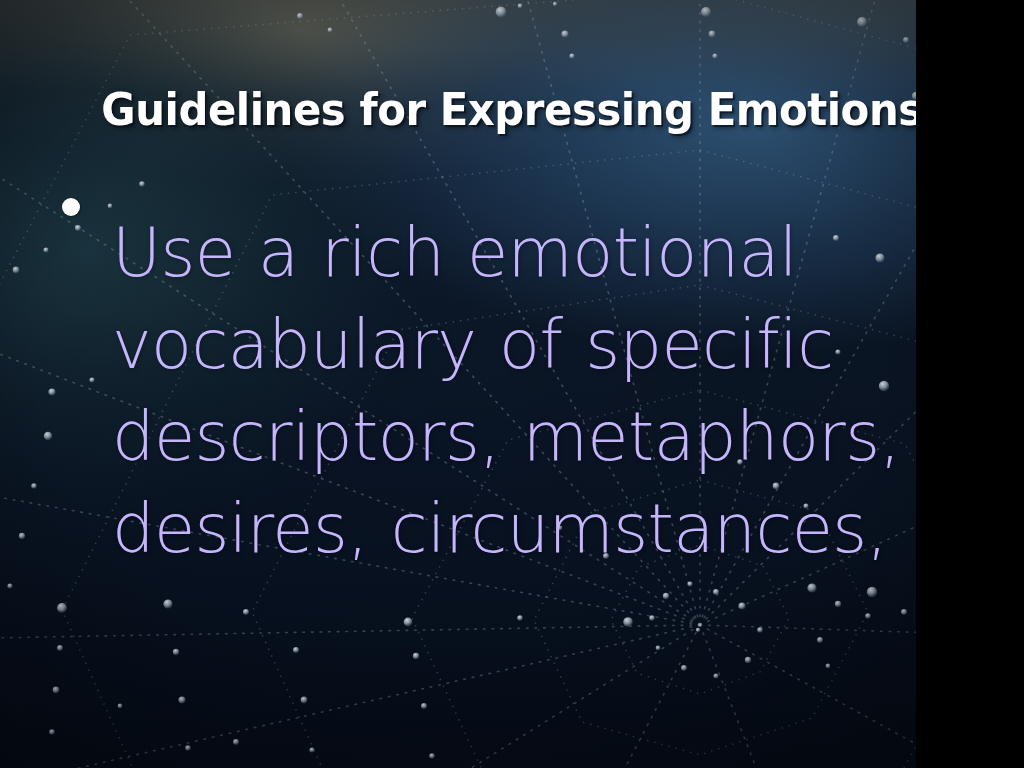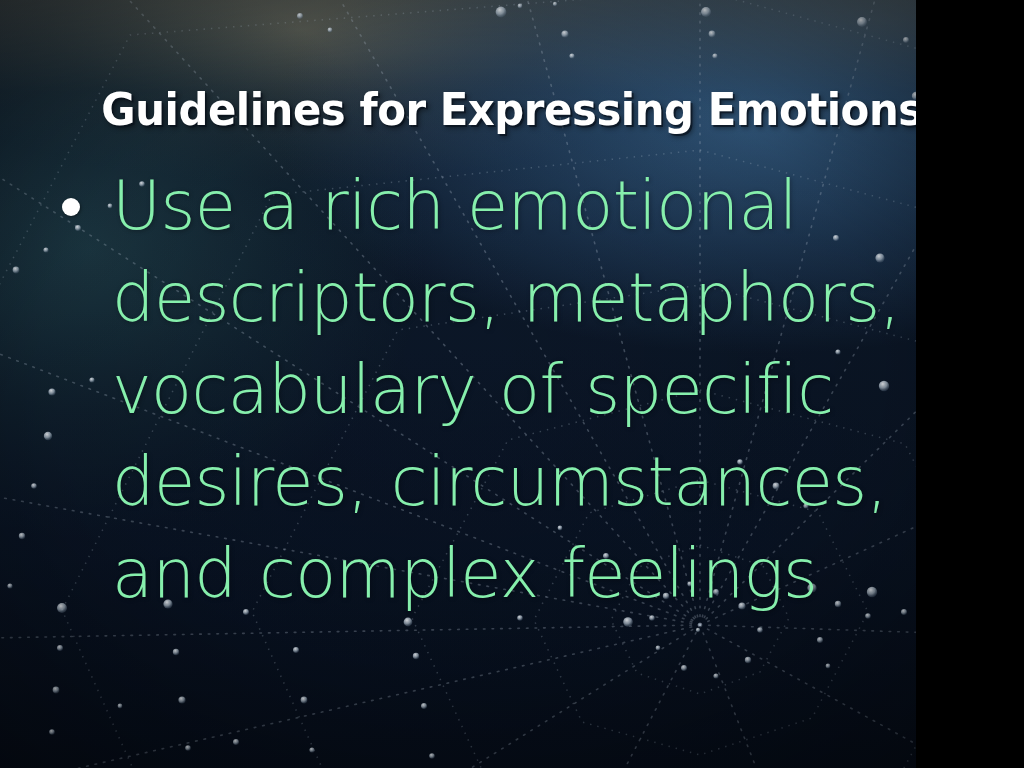--- a/index.html
+++ b/index.html
@@ -116,24 +116,25 @@
     box-shadow: 1px 1px 3px rgba(0,0,0,0.40);
   }
 
   .bullet-text {
     flex: 1 1 auto;
     margin-left: 32px;
     font-family: "DejaVu Sans", "Liberation Sans", sans-serif;
     font-weight: 300;
     font-size: 67px;
     line-height: 92px;
-    color: #86efac;
+    color: #c4b5fd;
     letter-spacing: -0.6px;
     word-spacing: 2px;
     text-shadow: 1px 1px 4px rgba(0,0,0,0.35);
+    margin-top: 47px;
   }
   .bullet-text .ln { display: block; white-space: nowrap; }
 </style>
 </head>
 <body>
 
 <div id="slide">
 
   <div class="bg-layer bg-base"></div>
   <div class="bg-layer bg-glow"></div>
@@ -286,21 +287,20 @@
   <div class="bg-layer bg-vignette"></div>
 
   <div class="content">
 
     <h1 class="slide-title">Guidelines for Expressing Emotions</h1>
 
     <div class="body-block">
       <span class="bullet-dot"></span>
       <div class="bullet-text">
         <span class="ln">Use a rich emotional</span>
+        <span class="ln">vocabulary of specific</span>
         <span class="ln">descriptors, metaphors,</span>
-        <span class="ln">vocabulary of specific</span>
         <span class="ln">desires, circumstances,</span>
-        <span class="ln">and complex feelings</span>
       </div>
     </div>
 
   </div>
 </div>
 
 </body></html>

